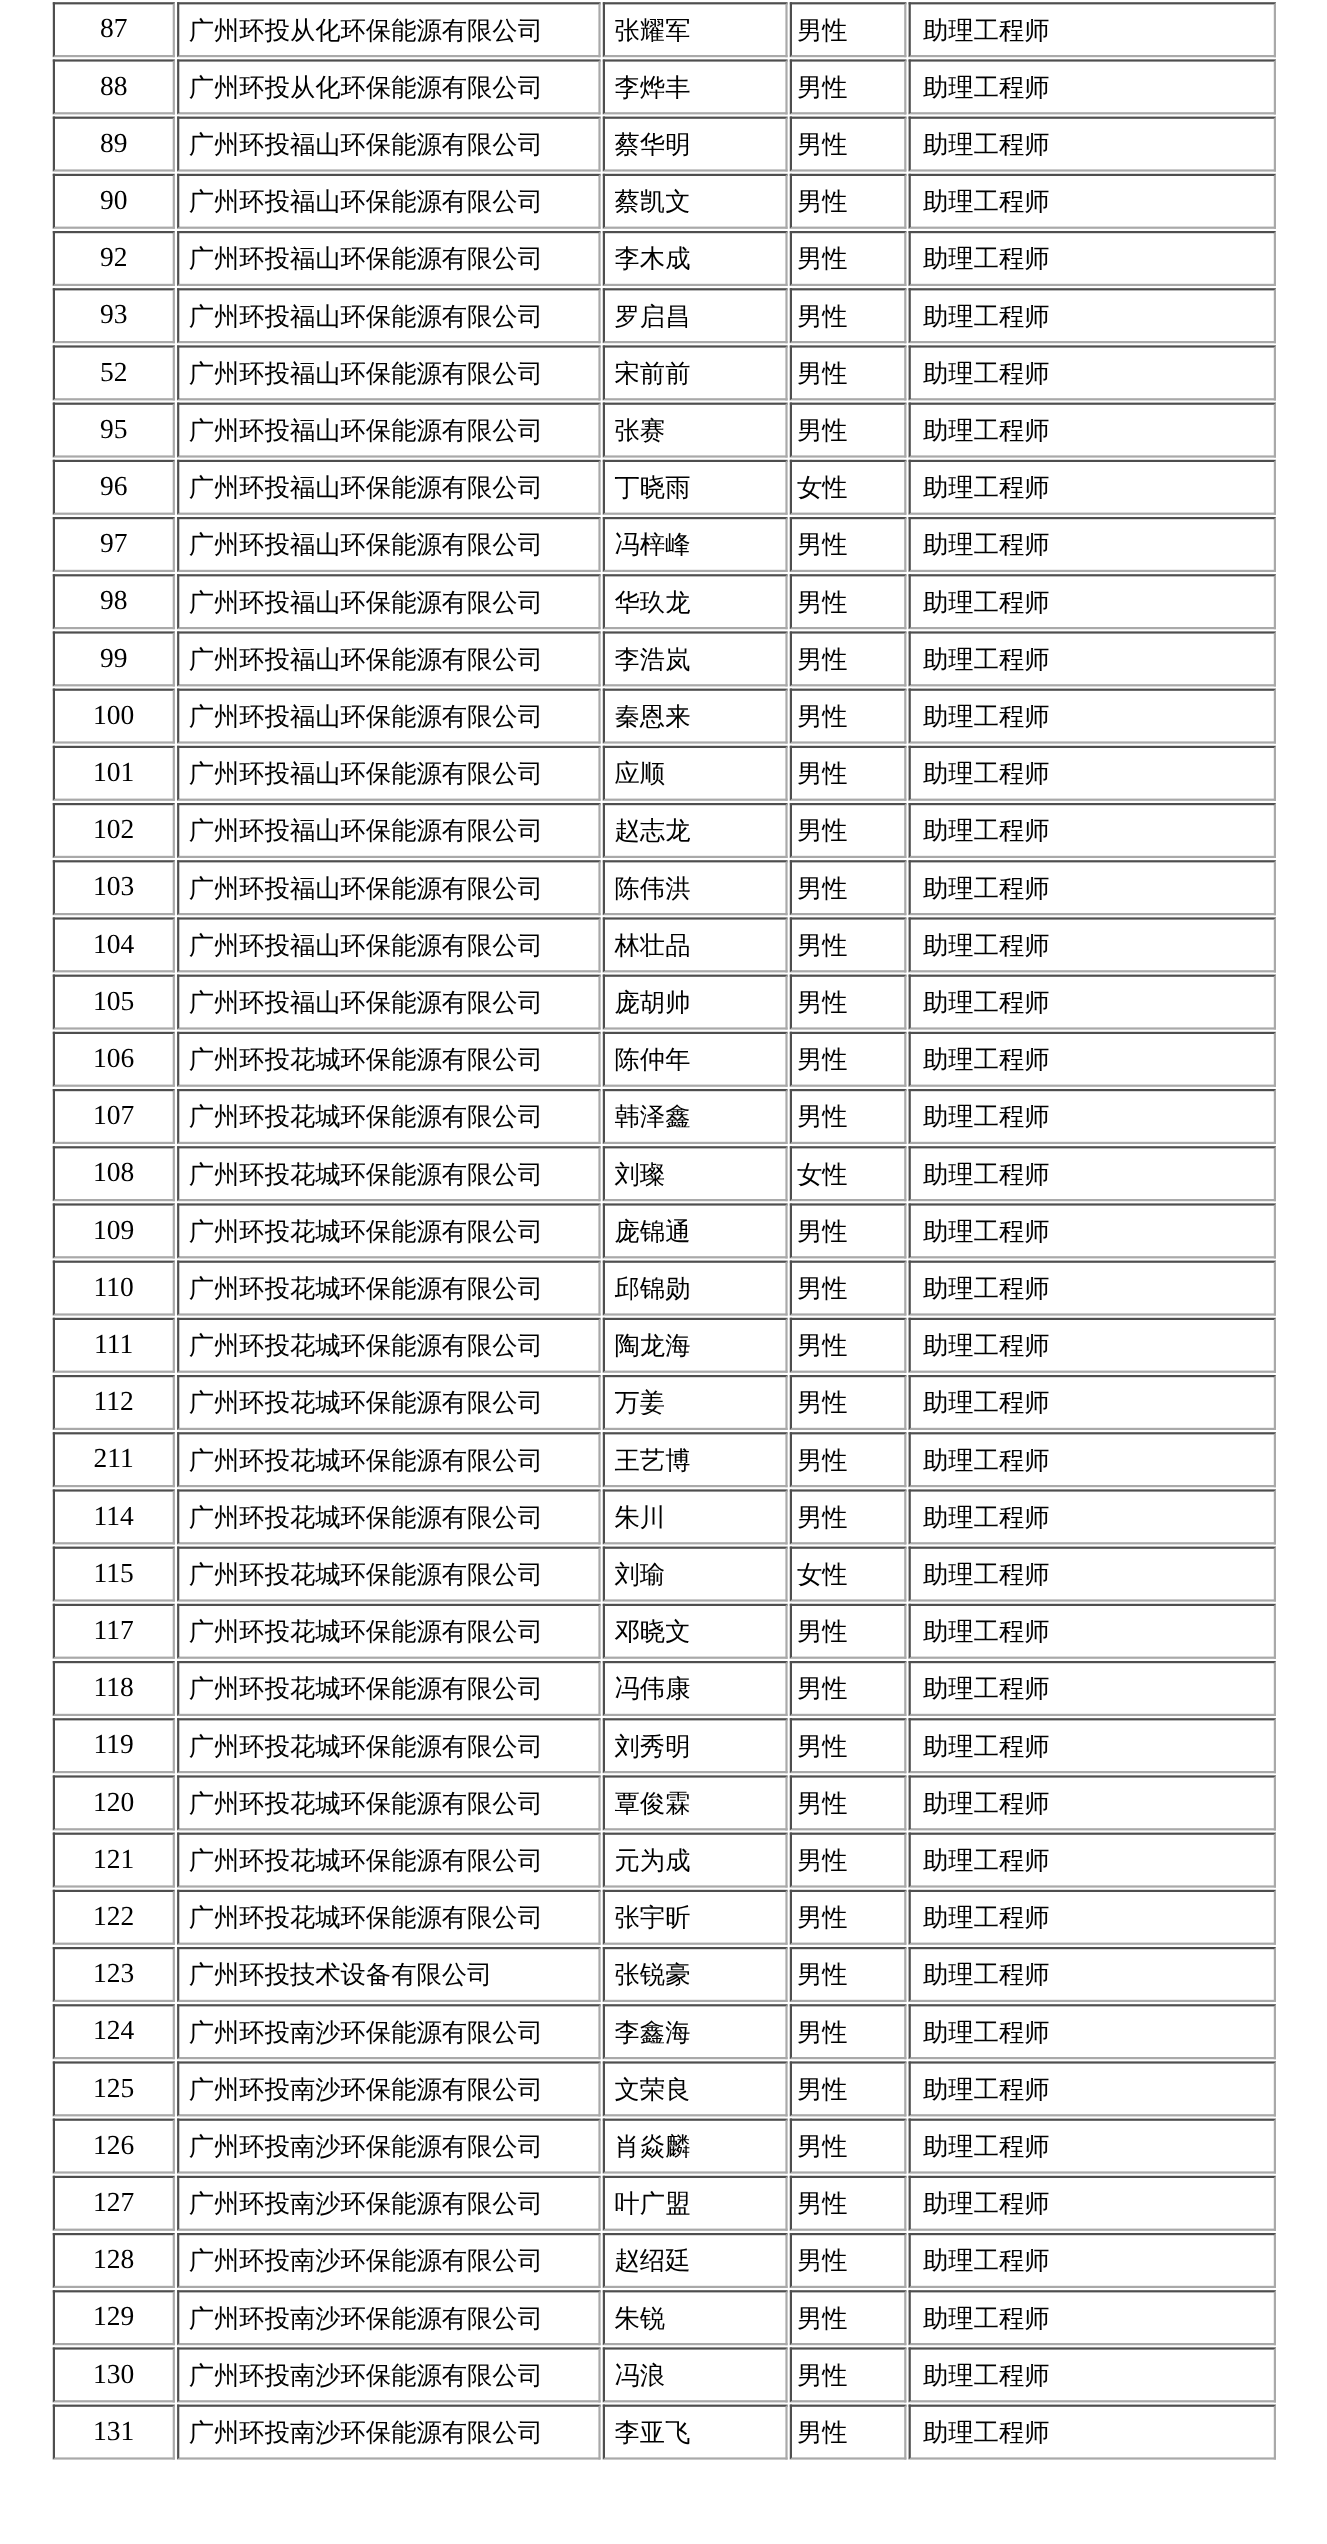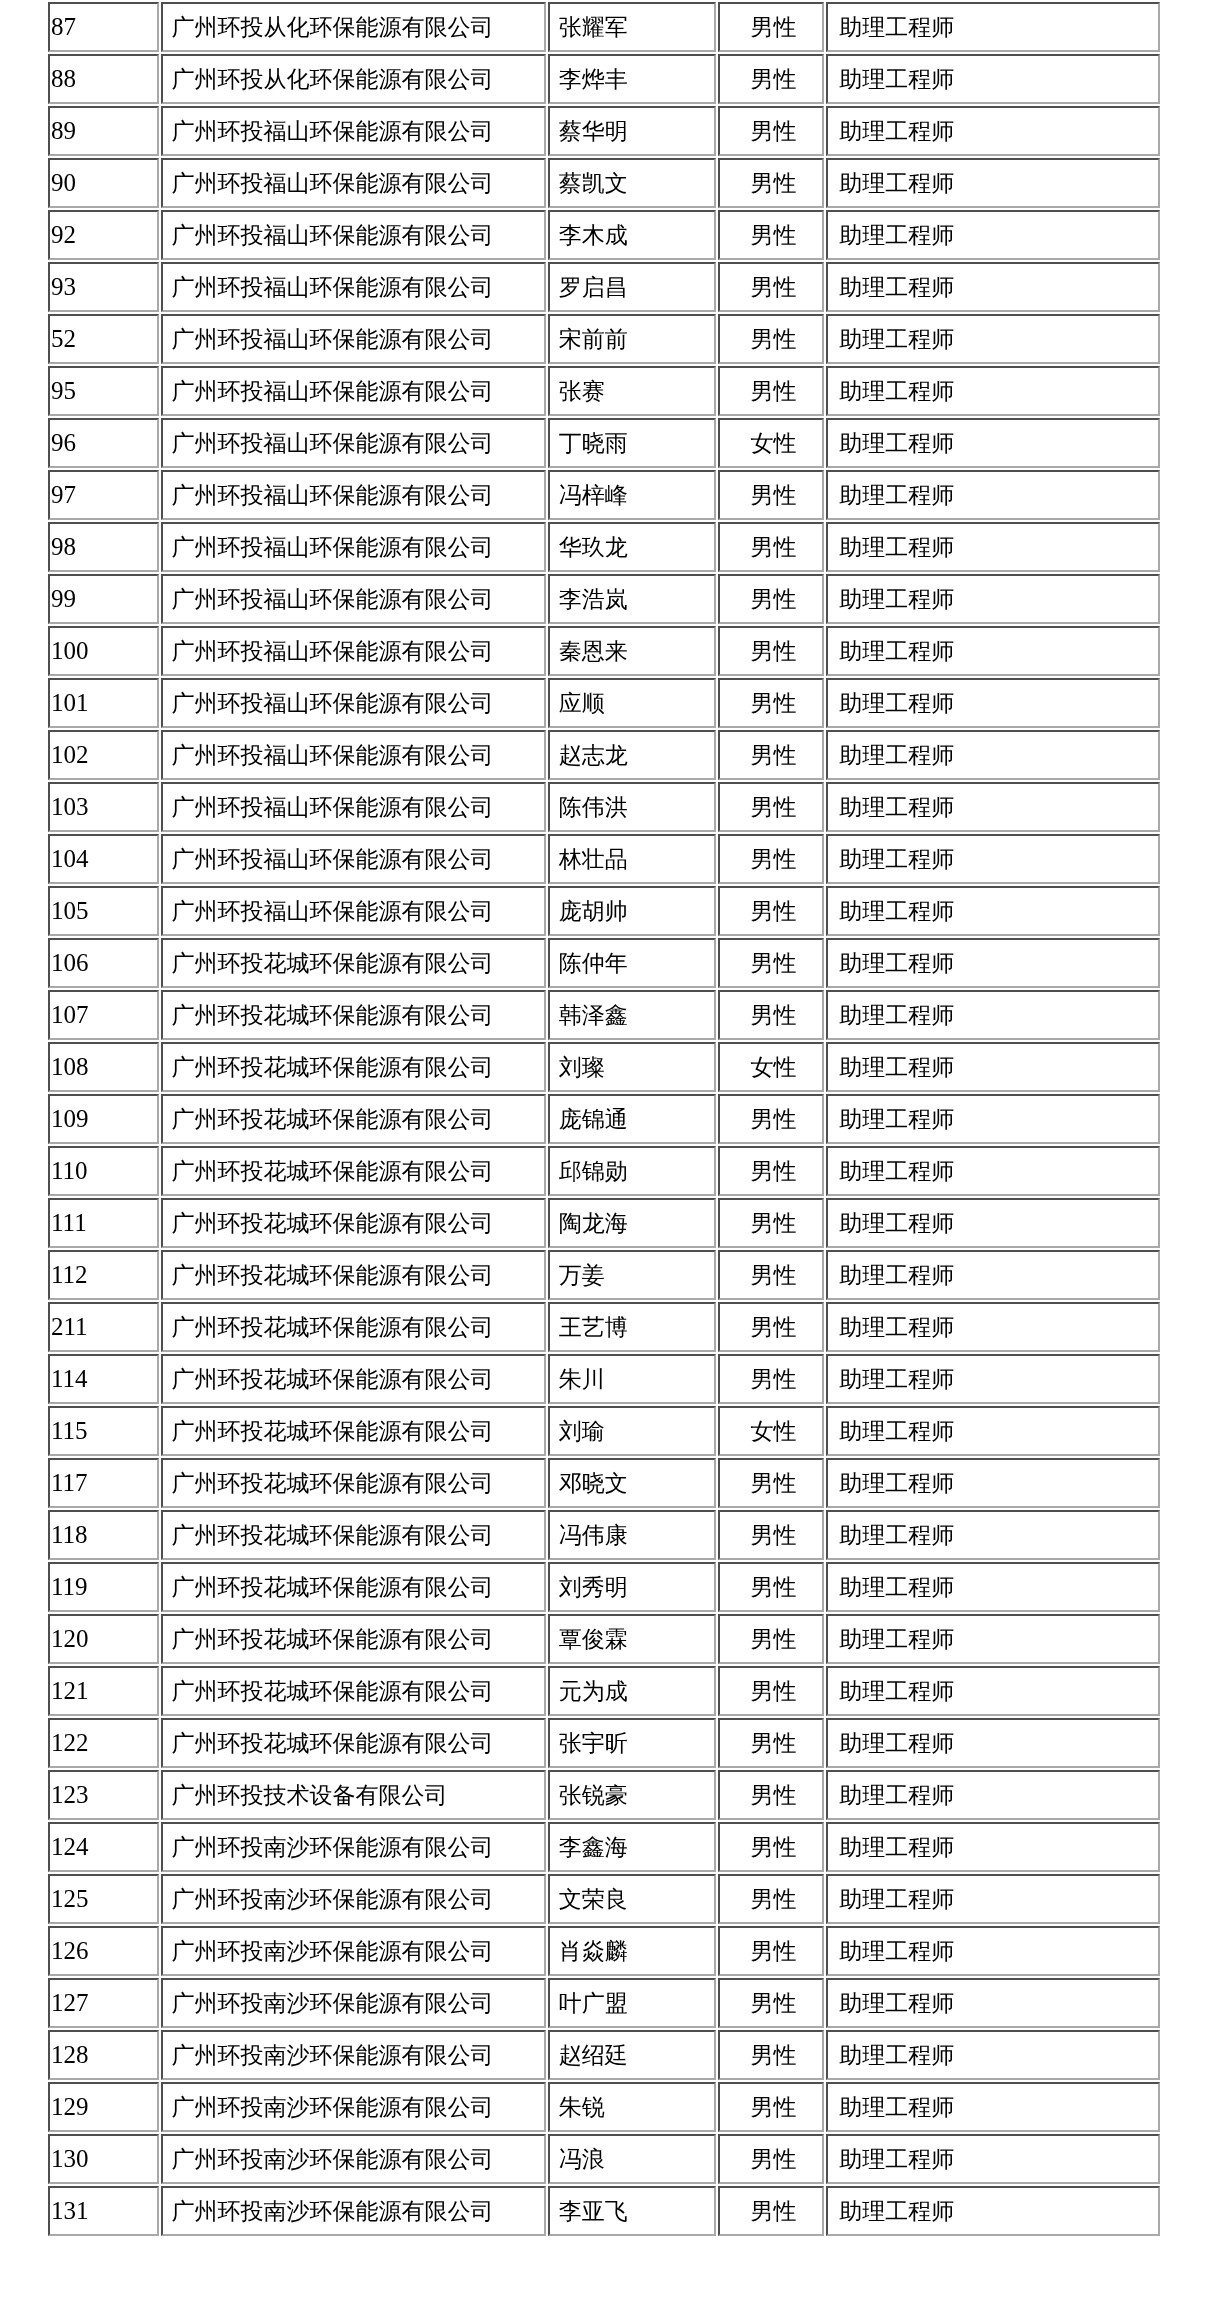--- a/index.html
+++ b/index.html
@@ -37,32 +37,32 @@
     border-width: 2px;
     
     border-top-color: #4e4e4e;
     border-left-color: #4e4e4e;
     border-bottom-color: #a9a9a9;
     border-right-color: #a9a9a9;
     overflow: hidden;
     white-space: nowrap;
   }
   td.col-index {
-    text-align: left;
+    text-align: center;
     font-family: "Liberation Serif", serif;
     font-size: 25px;
   }
   td.cjk {
     font-size: 23px;
     text-align: left;
     padding: 0 4px 0 9px;
     font-family: "Liberation Sans", sans-serif;
   }
   td.col-gender {
-    padding-left: 31px;
+    padding-left: 5px;
   }
   td.col-title {
     padding-left: 11px;
     margin-left: 48px;
   }
 </style>
 </head>
 <body>
 
 <div class="page">

